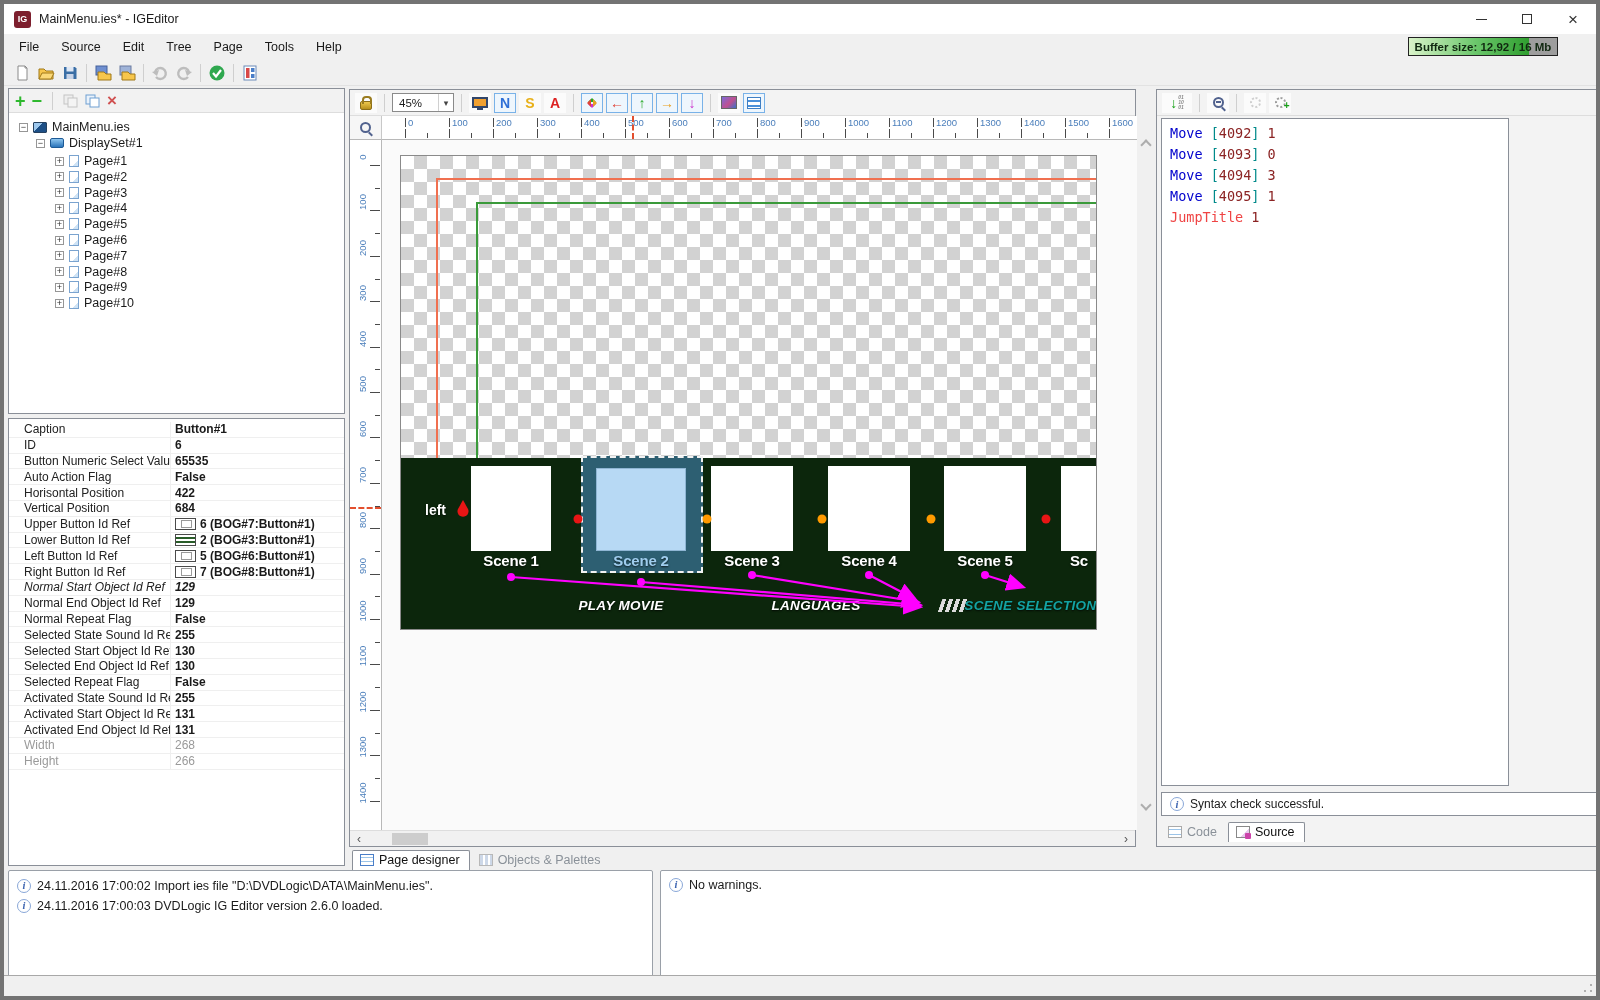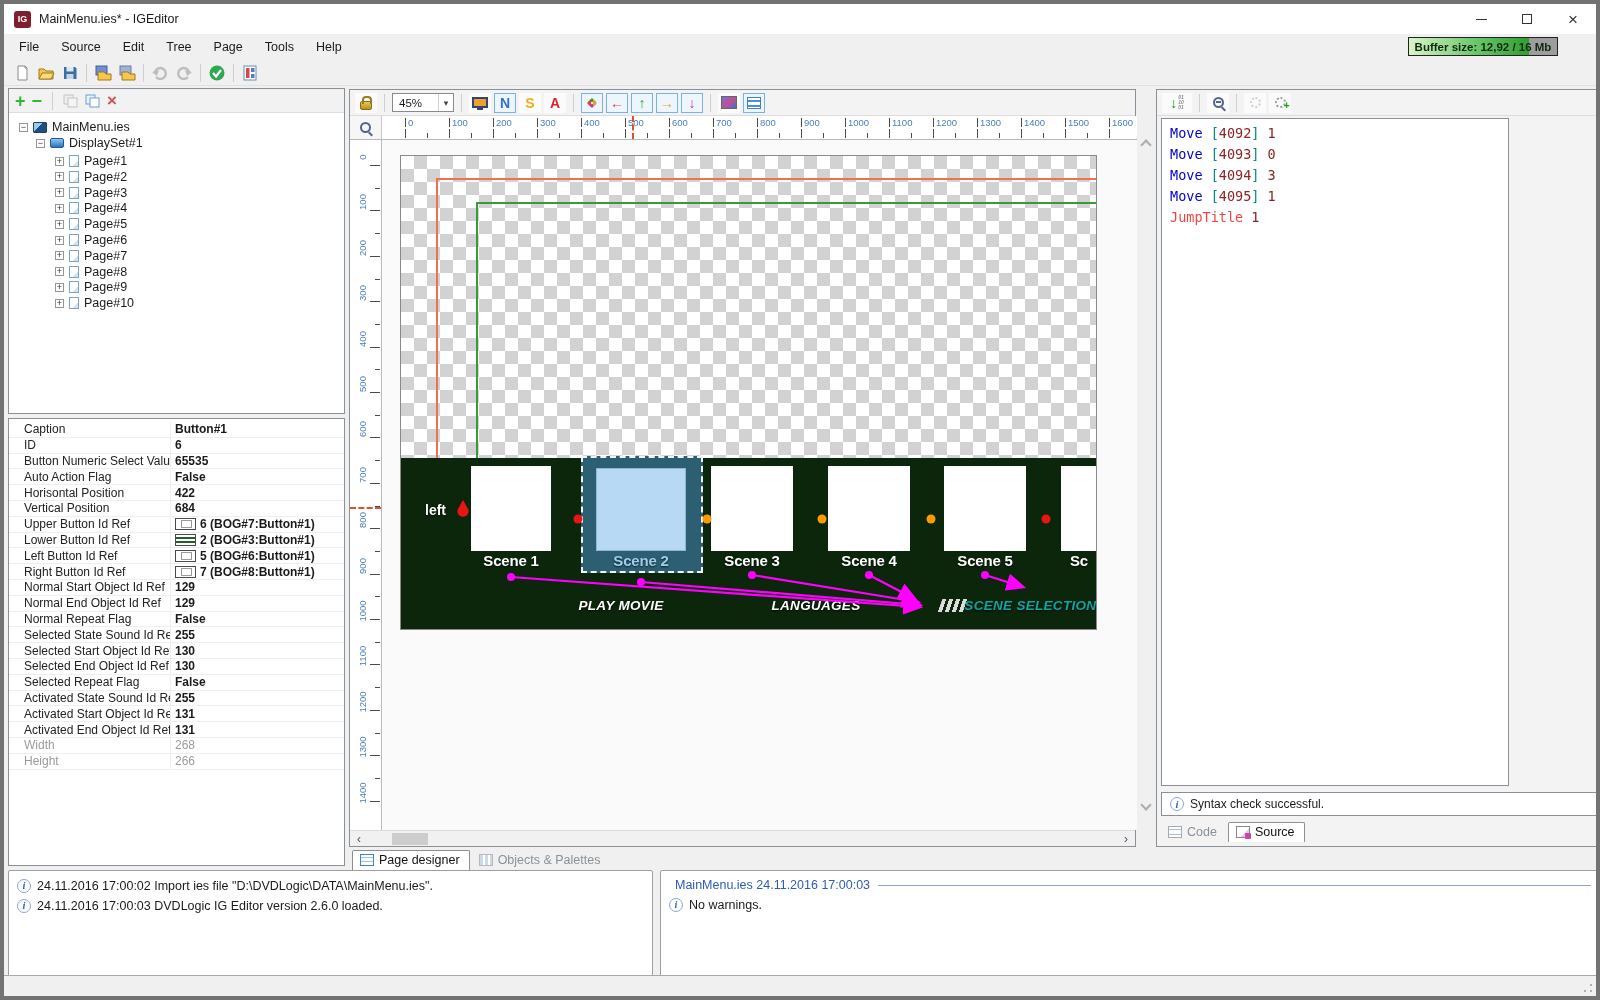--- a/index.html
+++ b/index.html
@@ -403,21 +403,21 @@
             <span>5 (BOG#6:Button#1)</span>
           </div>
         </div>
         <div class="prop-row" style="top: 145.2px;">
           <div class="prop-label">Right Button Id Ref</div>
           <div class="prop-value">
             <span class="ref-icon"></span>
             <span>7 (BOG#8:Button#1)</span>
           </div>
         </div>
-        <div class="prop-row" style="top: 161px;">
+        <div class="prop-row" style="top: 161px; font-style: italic;">
           <div class="prop-label">Normal Start Object Id Ref</div>
           <div class="prop-value">
             <span>129</span>
           </div>
         </div>
         <div class="prop-row" style="top: 176.8px;">
           <div class="prop-label">Normal End Object Id Ref</div>
           <div class="prop-value">
             <span>129</span>
           </div>
@@ -793,24 +793,20 @@
       <div class="logline">
         <span class="info-i">i</span>
         <span>24.11.2016 17:00:02 Import ies file "D:\DVDLogic\DATA\MainMenu.ies".</span>
       </div>
       <div class="logline">
         <span class="info-i">i</span>
         <span>24.11.2016 17:00:03 DVDLogic IG Editor version 2.6.0 loaded.</span>
       </div>
     </div>
   <div class="logbox" style="left:656px;top:866px;width:940px;height:108px;padding:4px 8px;">
-    <div class="warnhdr">
-      <span>MainMenu.ies 24.11.2016 17:00:03</span>
-      <span class="rule"></span>
-    </div>
     <div class="logline">
       <span class="info-i">i</span>
       <span>No warnings.</span>
     </div>
   </div>
 
   <div class="statusbar">
       <span class="grip"></span>
     </div>
 </div>

